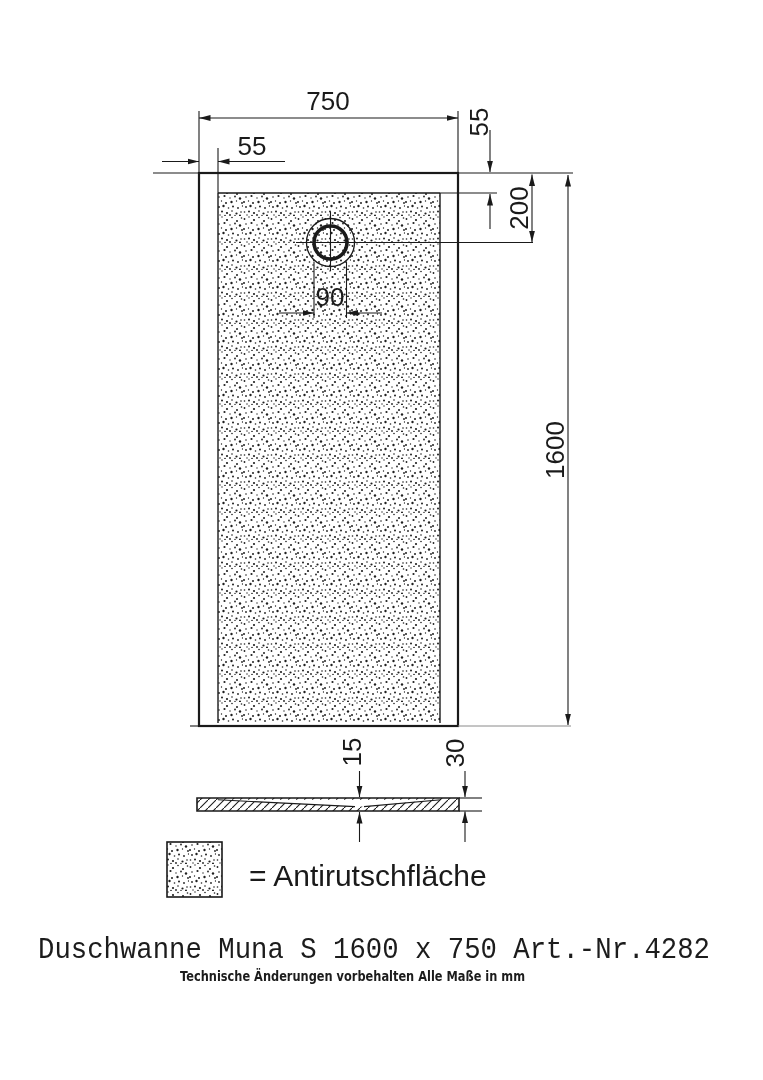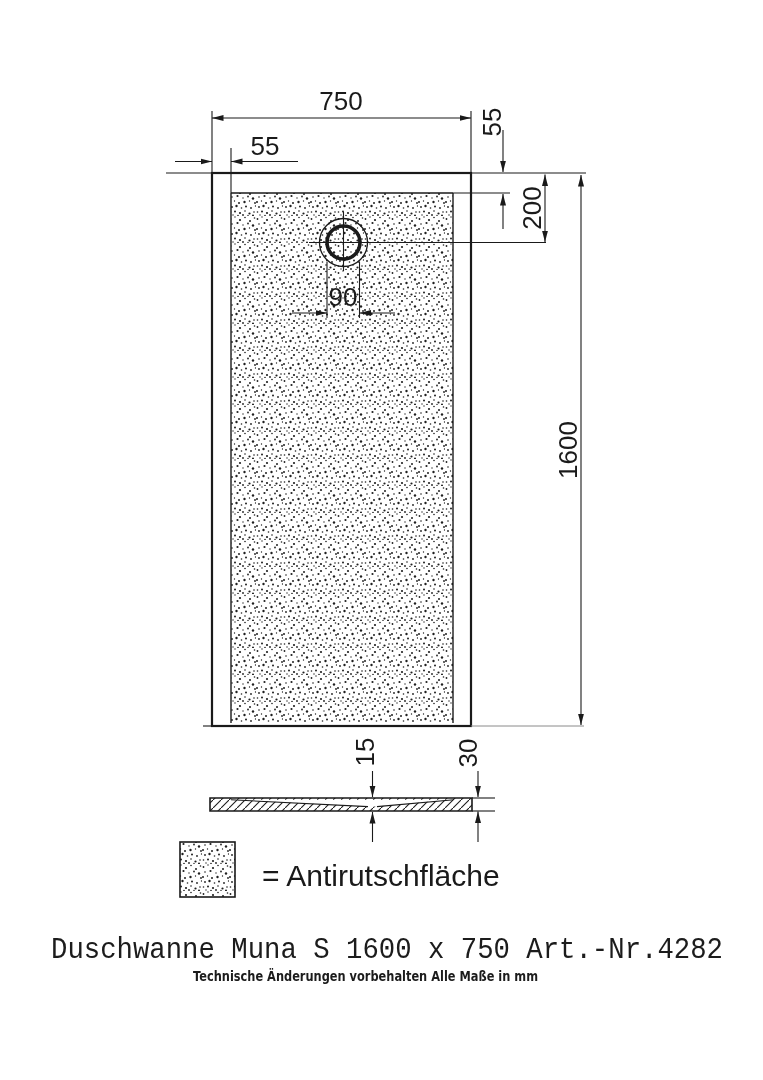--- a/index.html
+++ b/index.html
@@ -6,21 +6,20 @@
     margin: 0;
     padding: 0;
     background: #ffffff;
   }
   .stage {
     position: relative;
     width: 719px;
     height: 1080px;
     background: #ffffff;
     overflow: hidden;
-    margin-left: 13px;
   }
   svg { display: block; }
   .ln   { stroke: #1a1a1a; stroke-width: 1.1; fill: none; }
   .ln2  { stroke: #1a1a1a; stroke-width: 2.2; fill: none; }
   .lnb  { stroke: #1a1a1a; stroke-width: 1.4; fill: none; }
   .lng  { stroke: #8a8a8a; stroke-width: 1;   fill: none; }
   .dim-text {
     font-family: "Liberation Sans", sans-serif;
     font-size: 26px;
     fill: #1a1a1a;

